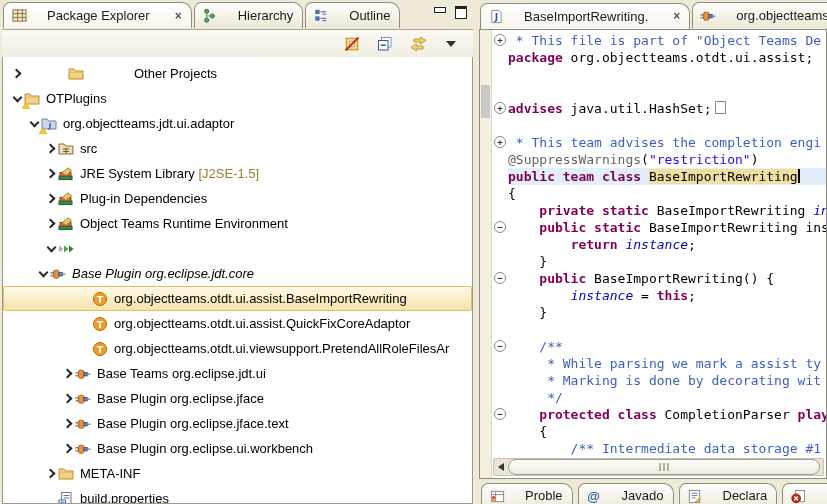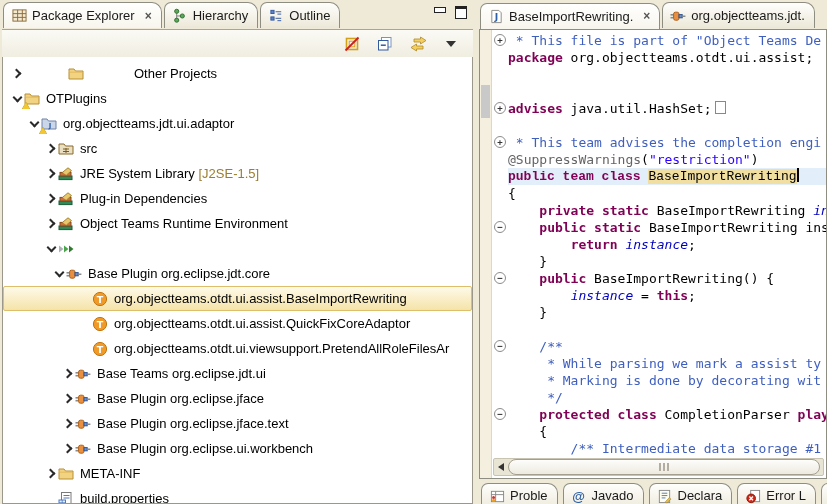--- a/index.html
+++ b/index.html
@@ -5,21 +5,21 @@
   html,body{margin:0;padding:0;}
   body{
     width:827px;height:504px;overflow:hidden;position:relative;
     background:#EFE9D7;
     font-family:"Liberation Sans", sans-serif;
     -webkit-font-smoothing:antialiased;
   }
   
   .tabbar{position:relative;height:29px;}
   .tab{
-    display:inline-flex;align-items:center;gap:5px;
+    display:inline-flex;align-items:center;gap:20px;
     height:26px;margin-top:2px;margin-right:2px;padding:0 9px 0 7px;
     border:1px solid #8E8D82;border-bottom:none;
     border-radius:7px 10px 0 0;
     background:linear-gradient(#FEFEFC,#ECE8D8);
     font-size:13px;color:#1A1A1A;white-space:nowrap;
     position:relative;box-sizing:border-box;
   }
   .tab.active{background:linear-gradient(#FFFFFF,#F7F5EC);z-index:2;}
   .tab .close{margin-left:5px;color:#555;font-size:12px;line-height:12px;font-weight:bold;}
   .tab .ticn{width:16px;height:16px;display:inline-flex;align-items:center;justify-content:center;flex:none;}
@@ -66,21 +66,21 @@
   #ruler{position:absolute;left:0;top:0;bottom:0;width:11px;background:#F4EFDF;border-right:1px solid #DED8C2;}
   #range-ind{position:absolute;left:1px;top:55px;width:9px;height:33px;background:#C9C9C9;}
   #foldmargin{position:absolute;left:12px;top:0;bottom:0;width:16px;background:#fff;}
   .fold{
     position:absolute;left:2px;width:10px;height:10px;border:1px solid #8C8C8C;border-radius:50%;
     background:#fff;color:#333;display:flex;align-items:center;justify-content:center;
     font:bold 9px/9px "DejaVu Sans Mono",monospace;
   }
   #code{position:absolute;left:28px;top:2px;right:0;overflow:hidden;}
   .cl{height:17px;white-space:pre;font:13px/17px "DejaVu Sans Mono",monospace;color:#000;}
-  .cl.current{background:#E2EEF9;font-family:Liberation Mono, monospace;}
+  .cl.current{background:#E2EEF9;}
   .cl .k{color:#7F0055;font-weight:bold;}
   .cl .c{color:#3F5FBF;}
   .cl .s{color:#2A00FF;}
   .cl .f{color:#0000C0;font-style:italic;}
   .cl .a{color:#646464;}
   .cl .o{background:#F0DFA0;}
   .caret{display:inline-block;width:2px;height:14px;background:#000;vertical-align:-2px;}
   .foldbox{display:inline-block;width:9px;height:11px;border:1px solid #888;background:#fff;margin-left:3px;vertical-align:-1px;}
   #hscroll{
     position:absolute;left:13px;right:2px;bottom:2px;height:18px;
@@ -259,21 +259,21 @@
           <i class="chev exp"></i>
         </span>
         <span class="ticon">
           <svg width="16" height="16" viewBox="0 0 16 16">
             <path d="M1 4.5 L5.5 8 L1 11.5 Z" fill="#AAB0B6"></path>
             <path d="M6 4.5 L10.5 8 L6 11.5 Z" fill="#4AA44A"></path>
             <path d="M11 4.5 L15.5 8 L11 11.5 Z" fill="#2F7A2F"></path>
           </svg>
         </span>
       </div>
-      <div class="row" style="padding-left: 48px;">
+      <div class="row" style="padding-left: 32px; font-style: italic;">
         <span class="arrow">
           <i class="chev exp"></i>
         </span>
         <span class="ticon">
           <svg width="16" height="16" viewBox="0 0 16 16">
             <rect x="0.5" y="6" width="3.2" height="1.6" fill="#8A8A8A"></rect>
             <rect x="0.5" y="8.9" width="3.2" height="1.6" fill="#8A8A8A"></rect>
             <rect x="3.6" y="4.2" width="5.4" height="8" rx="1.8" fill="#E89040" stroke="#B06018"></rect>
             <rect x="9" y="6.6" width="3.2" height="3.2" fill="#6C93CE" stroke="#2F5390"></rect>
             <rect x="12.2" y="7.5" width="3.2" height="1.5" fill="#8A8A8A"></rect>

